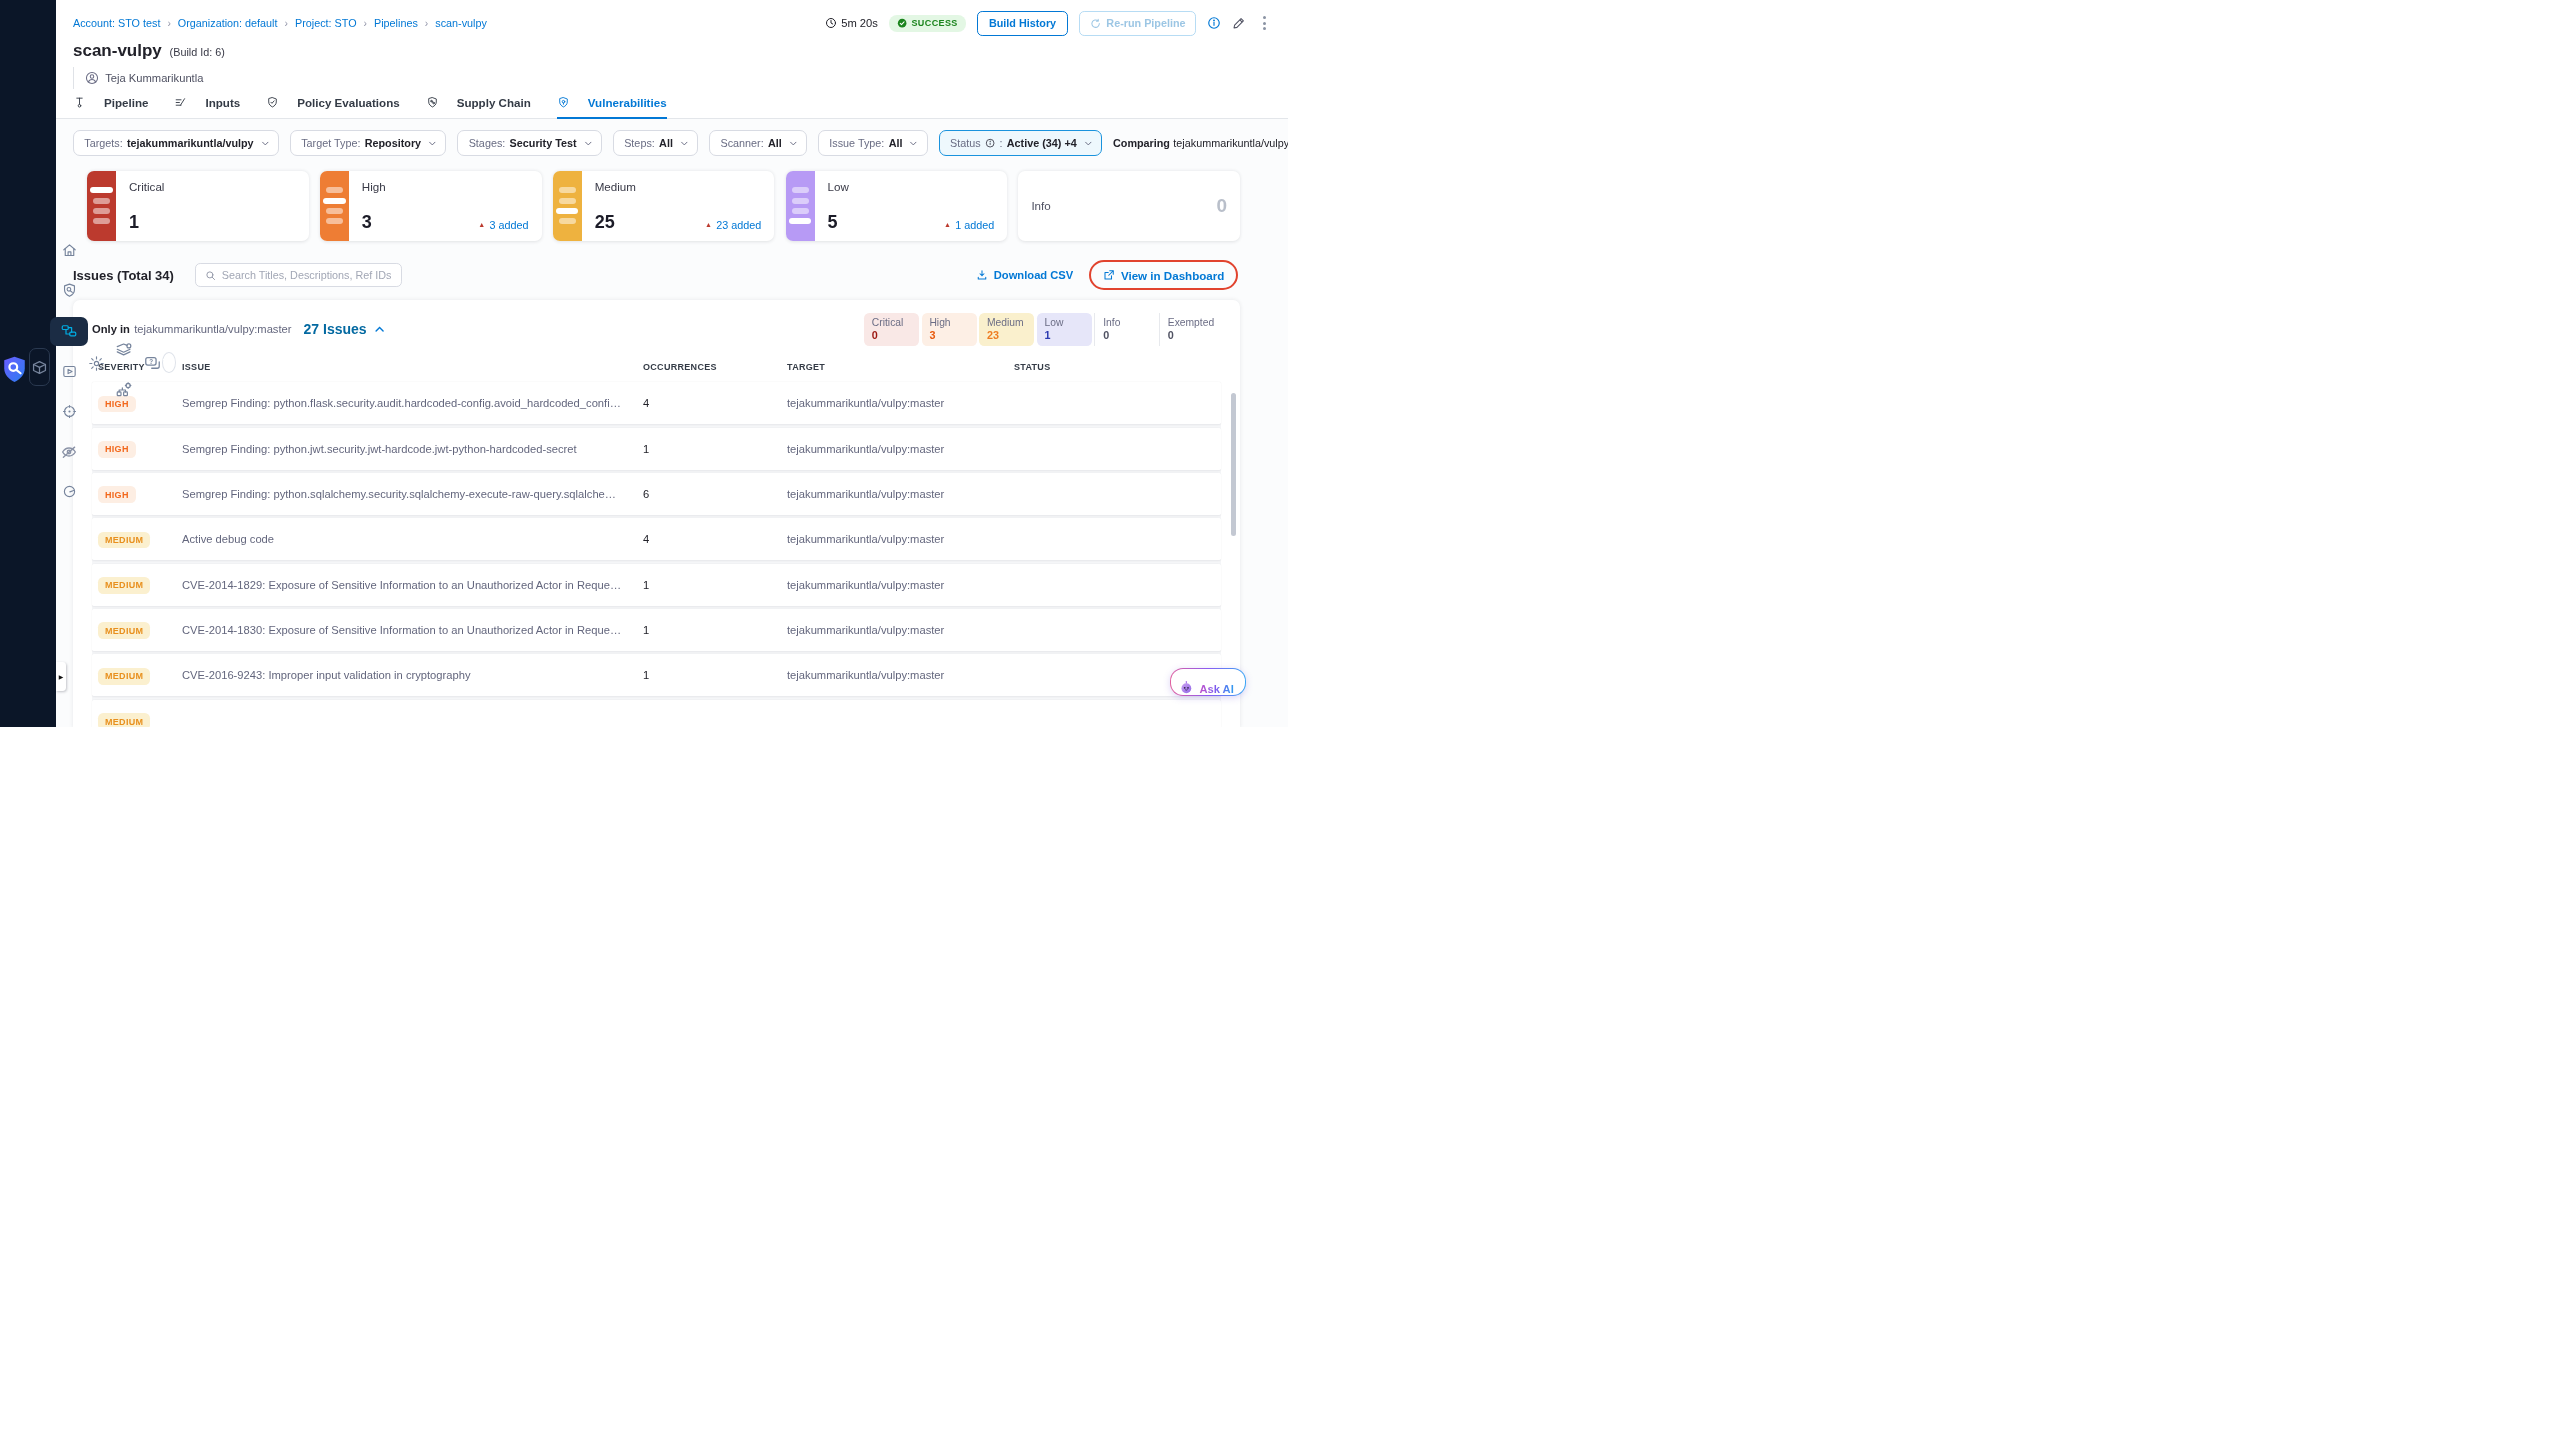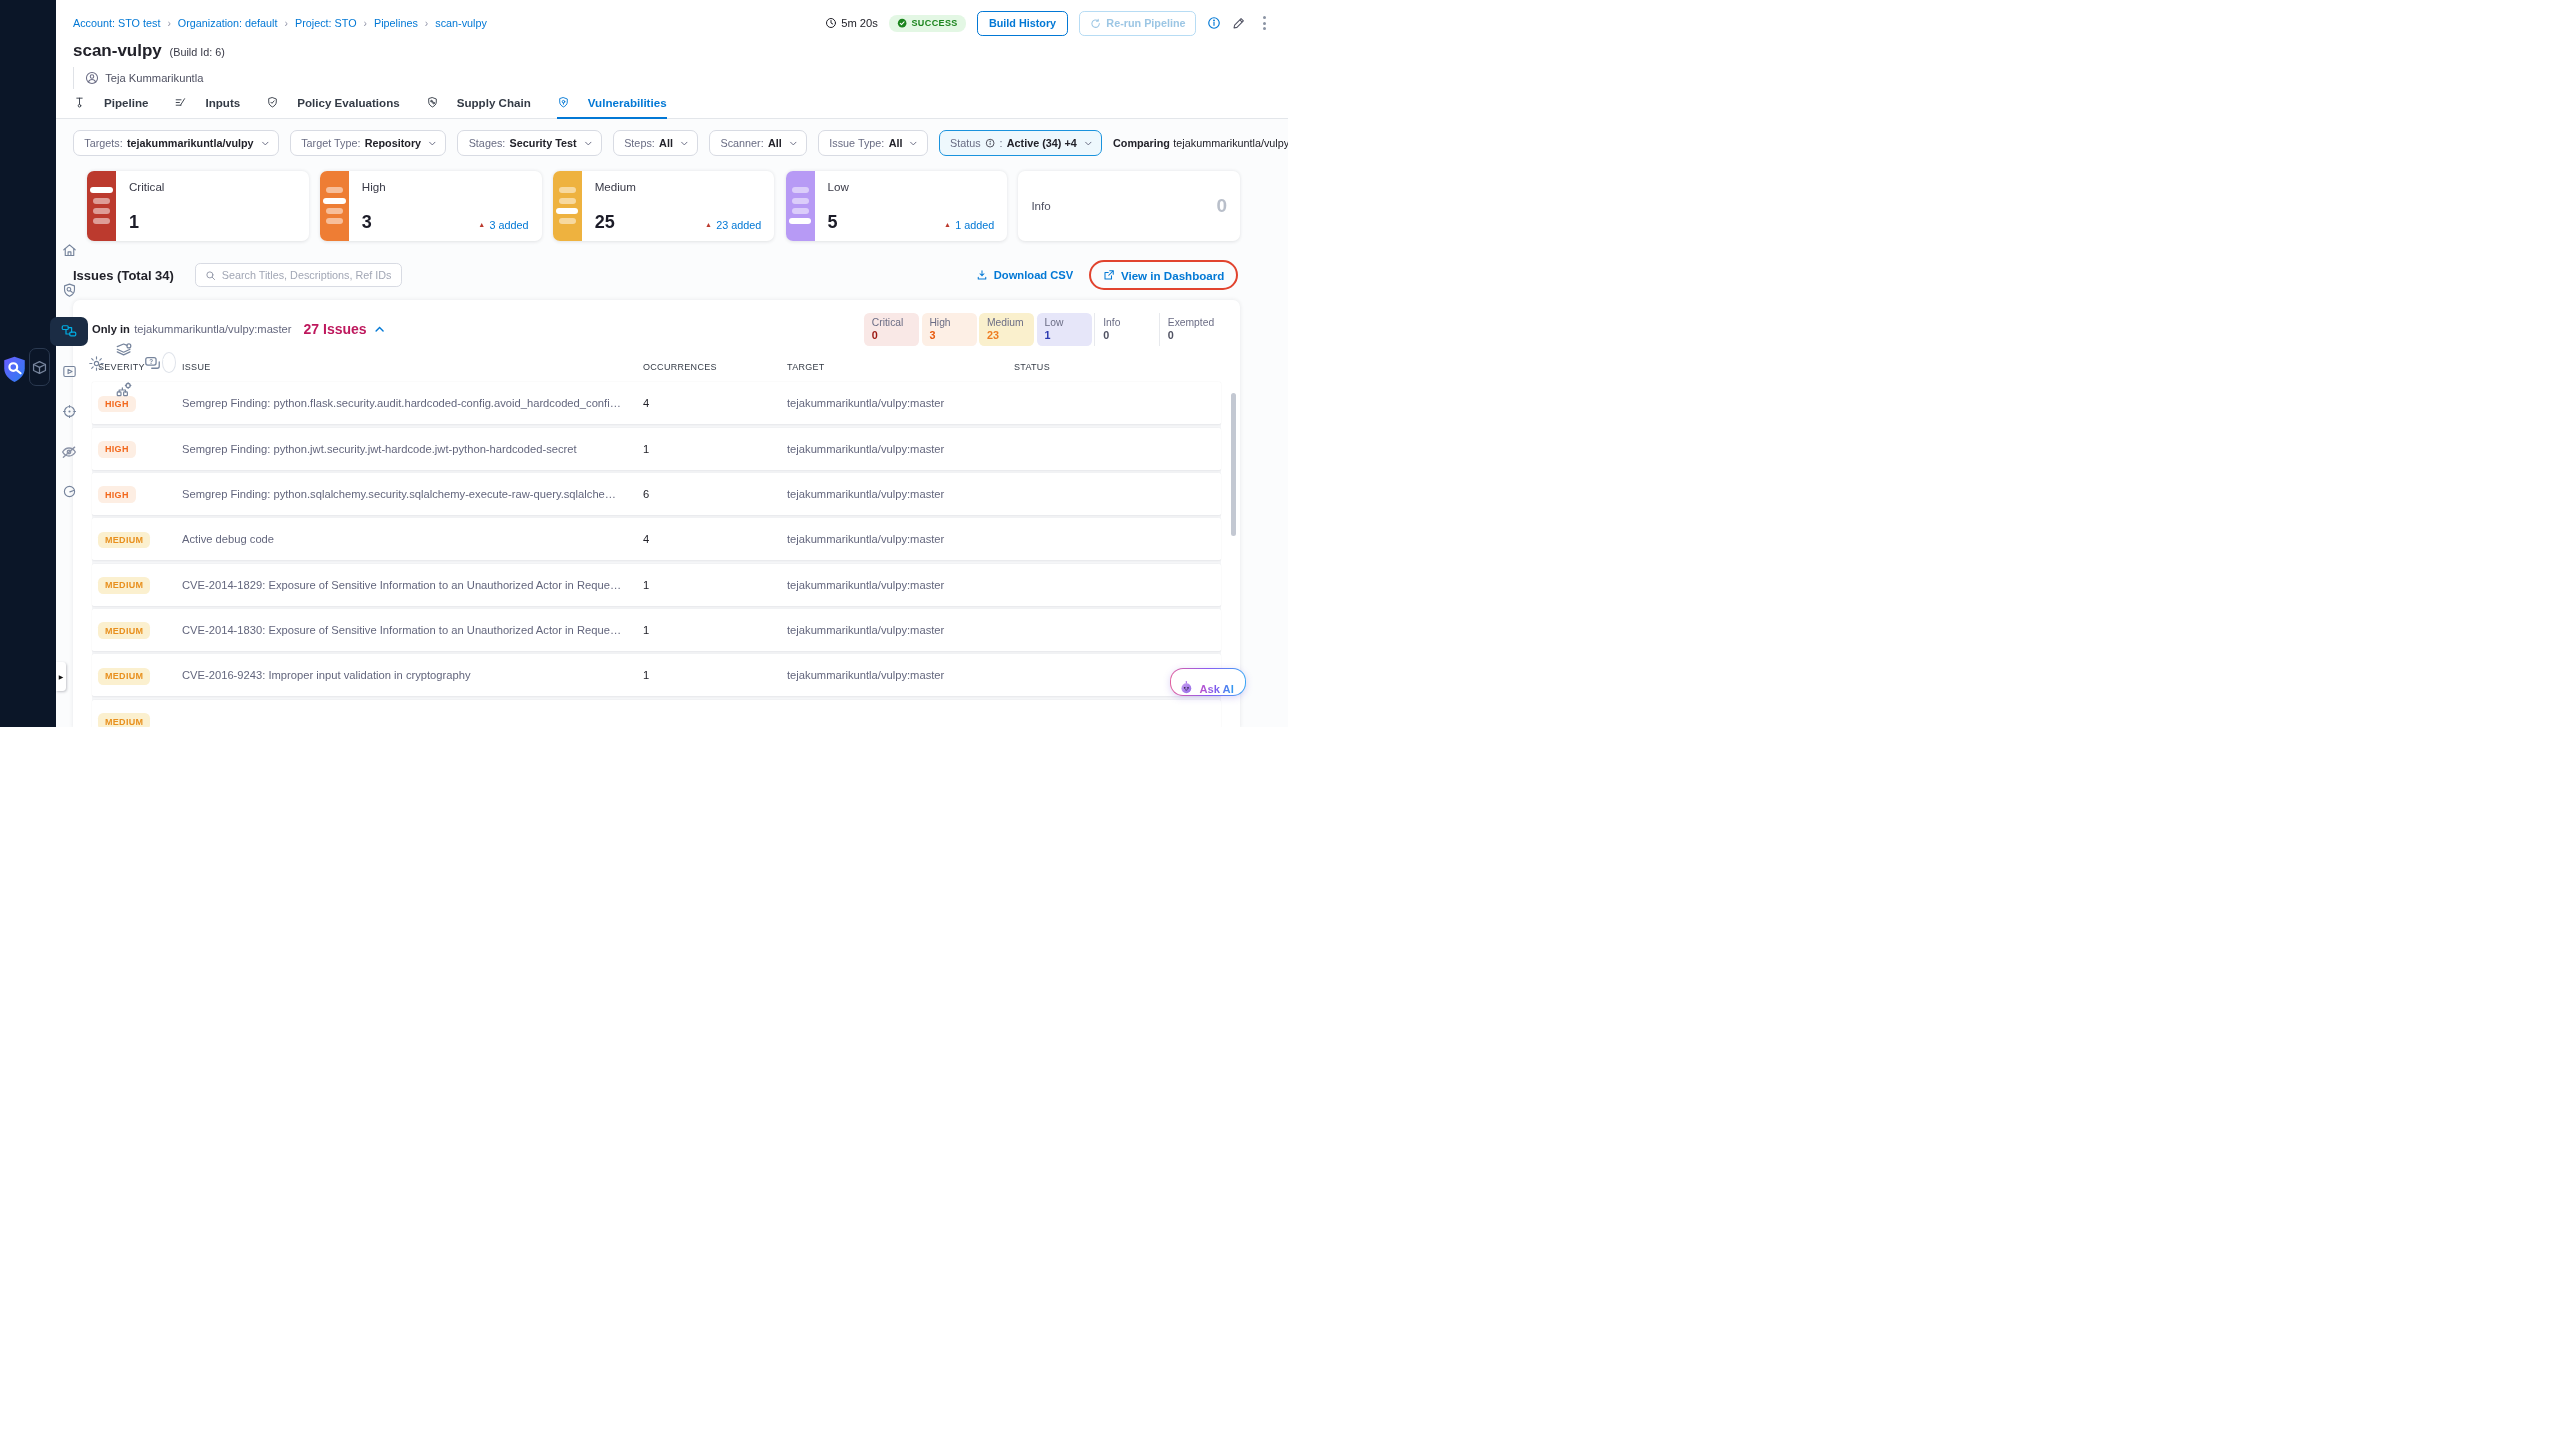--- a/index.html
+++ b/index.html
@@ -90,35 +90,35 @@
   .searchbox input::placeholder{color:#a2a7b5}
   .link-btn{display:flex;align-items:center;gap:6px;color:var(--accent,#0278d5);font-size:11.2px;font-weight:bold;cursor:pointer;white-space:nowrap}
   .right-links{margin-left:auto;display:flex;align-items:center;gap:21px}
   .dash-wrap{position:relative;padding:5.2px 8.6px}
   .annot{position:absolute;inset:-3.4px -5.2px;border:2.6px solid var(--annotation,#e1432e);border-radius:19px;pointer-events:none}
 
   .panel{margin:13px 31px 0 0;background:#fff;border-radius:7px 7px 0 0;box-shadow:0 0.9px 4.3px rgba(35,40,50,.10);flex:1;min-height:0;padding:12px 19px 0;position:relative;overflow:hidden}
   .panel-head{display:flex;align-items:center;height:34px}
   .only-in{font-size:11.2px;font-weight:bold;color:#22222a}
   .only-target{font-size:11.2px;color:#63667d;margin-left:4.3px}
-  .issue-count{font-size:14px;font-weight:bold;color:#be185d;margin-left:12px}
+  .issue-count{font-size:14px;font-weight:bold;color:#0369a1;margin-left:12px}
   .chev-up{margin-left:7px;cursor:pointer}
   .pills{margin-left:auto;display:flex;align-items:stretch;gap:2.6px}
   .pill{width:55px;border-radius:5.2px;padding:4.3px 7.8px;display:flex;flex-direction:column;justify-content:center;gap:0.9px;cursor:pointer}
   .pill .pname{font-size:10.3px;color:#6b6d85}
   .pill .pnum{font-size:10.8px;font-weight:bold}
   .pill[data-sev="critical"]{background:#f9e8e6}.pill[data-sev="critical"] .pnum{color:#9c1710}
   .pill[data-sev="high"]{background:#fdefe5}.pill[data-sev="high"] .pnum{color:#e8590c}
   .pill[data-sev="medium"]{background:#faf0cd}.pill[data-sev="medium"] .pnum{color:#ee7d22}
   .pill[data-sev="low"]{background:#e6e6f9}.pill[data-sev="low"] .pnum{color:#2d3bb0}
   .pill[data-sev="info"],.pill[data-sev="exempted"]{background:transparent;border-left:0.9px solid #e7e9ed;border-radius:0;width:62px}
   .pill[data-sev="info"] .pnum,.pill[data-sev="exempted"] .pnum{color:#4f5162}
 
   .tgrid{display:grid;grid-template-columns:90px 1fr 144px 227px 207px;align-items:center}
-  .thead{margin-top:15.5px;font-size:9px;font-weight:normal;letter-spacing:0.3px;color:#343b46}
+  .thead{margin-top:15.5px;font-size:9px;font-weight:bold;letter-spacing:0.3px;color:#343b46}
   .thead span{padding-left:0}
   .thead .c-sev{padding-left:6px}
   .tbody{margin-top:10.3px;background:#f5f6f8;border-radius:1.7px}
   .trow{height:42px;background:#fff;margin-bottom:3.4px;box-shadow:0 0.9px 1.7px rgba(40,45,60,.07);border-radius:1.7px;cursor:pointer}
   .c-sev{padding-left:6px}
   .sev-badge{display:inline-block;padding:3.4px 7px;border-radius:5.2px;font-size:9px;font-weight:bold;letter-spacing:0.3px}
   .sev-badge[data-sev="HIGH"]{background:#fdeee3;color:#f2681c}
   .sev-badge[data-sev="MEDIUM"]{background:#fbf0cf;color:#e8901e}
   .sev-badge:empty{display:none}
   .c-issue{font-size:11.2px;color:#63667d;white-space:nowrap;overflow:hidden;text-overflow:ellipsis;padding-right:21px}

